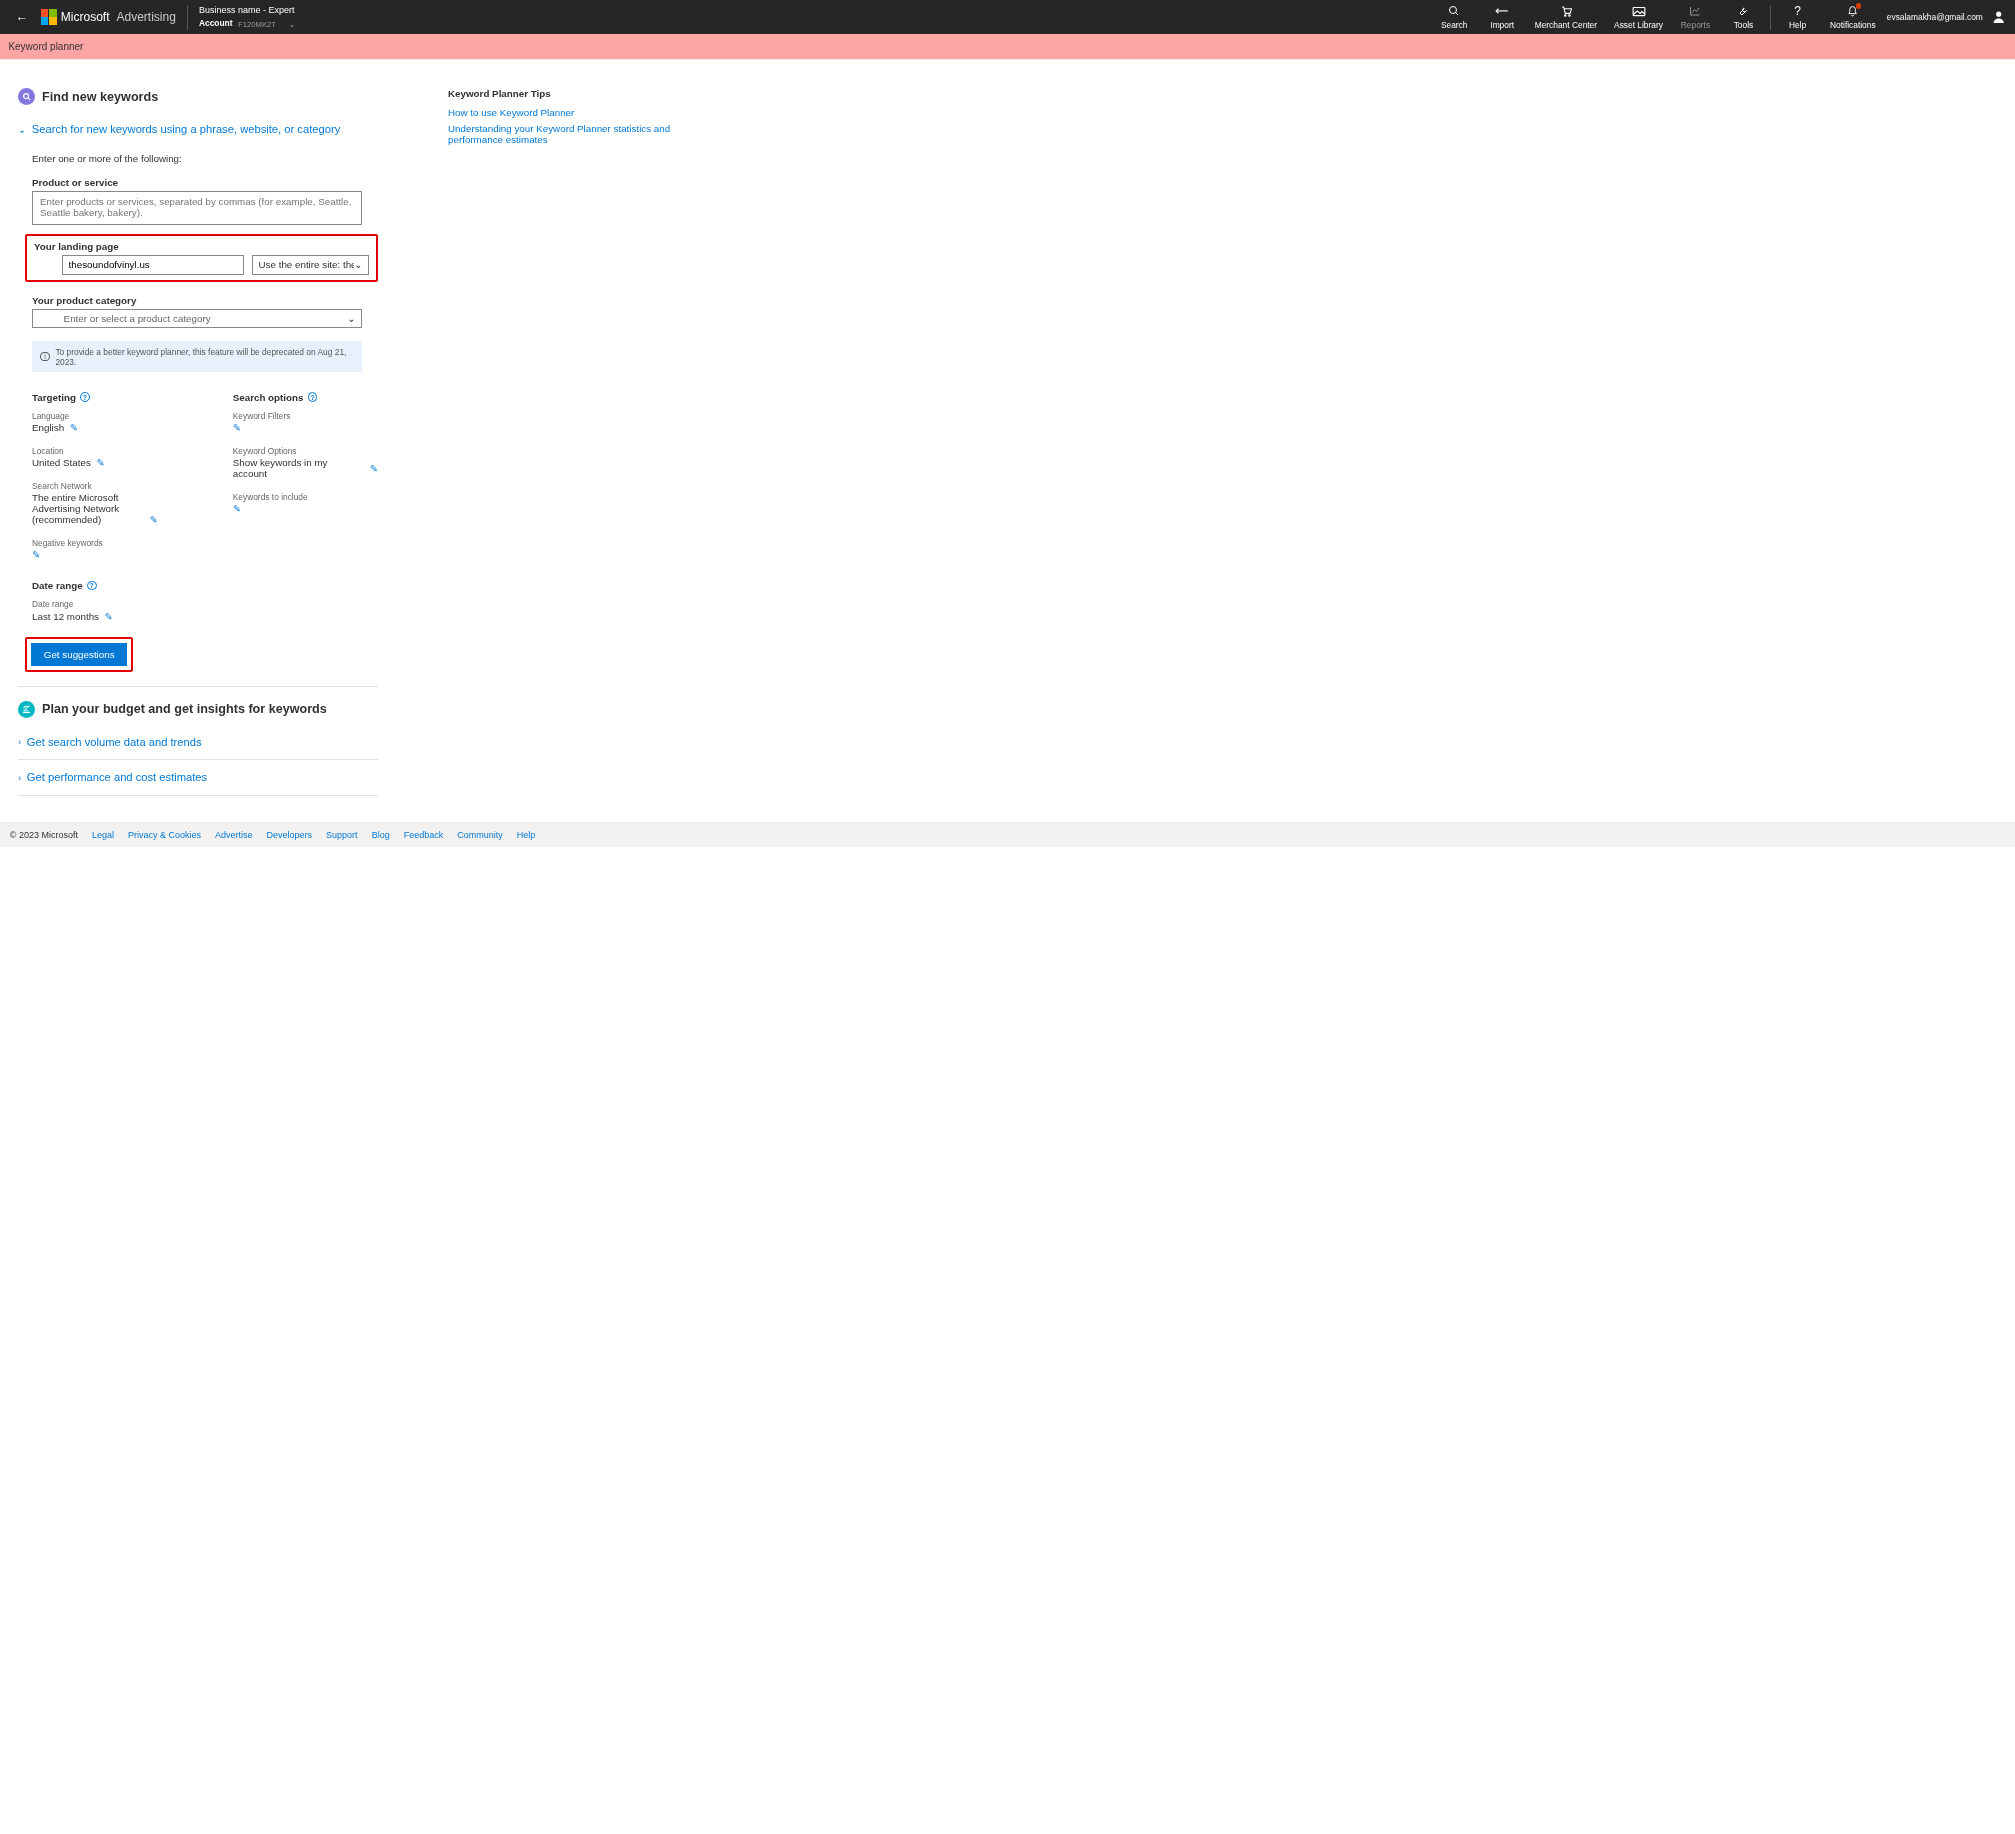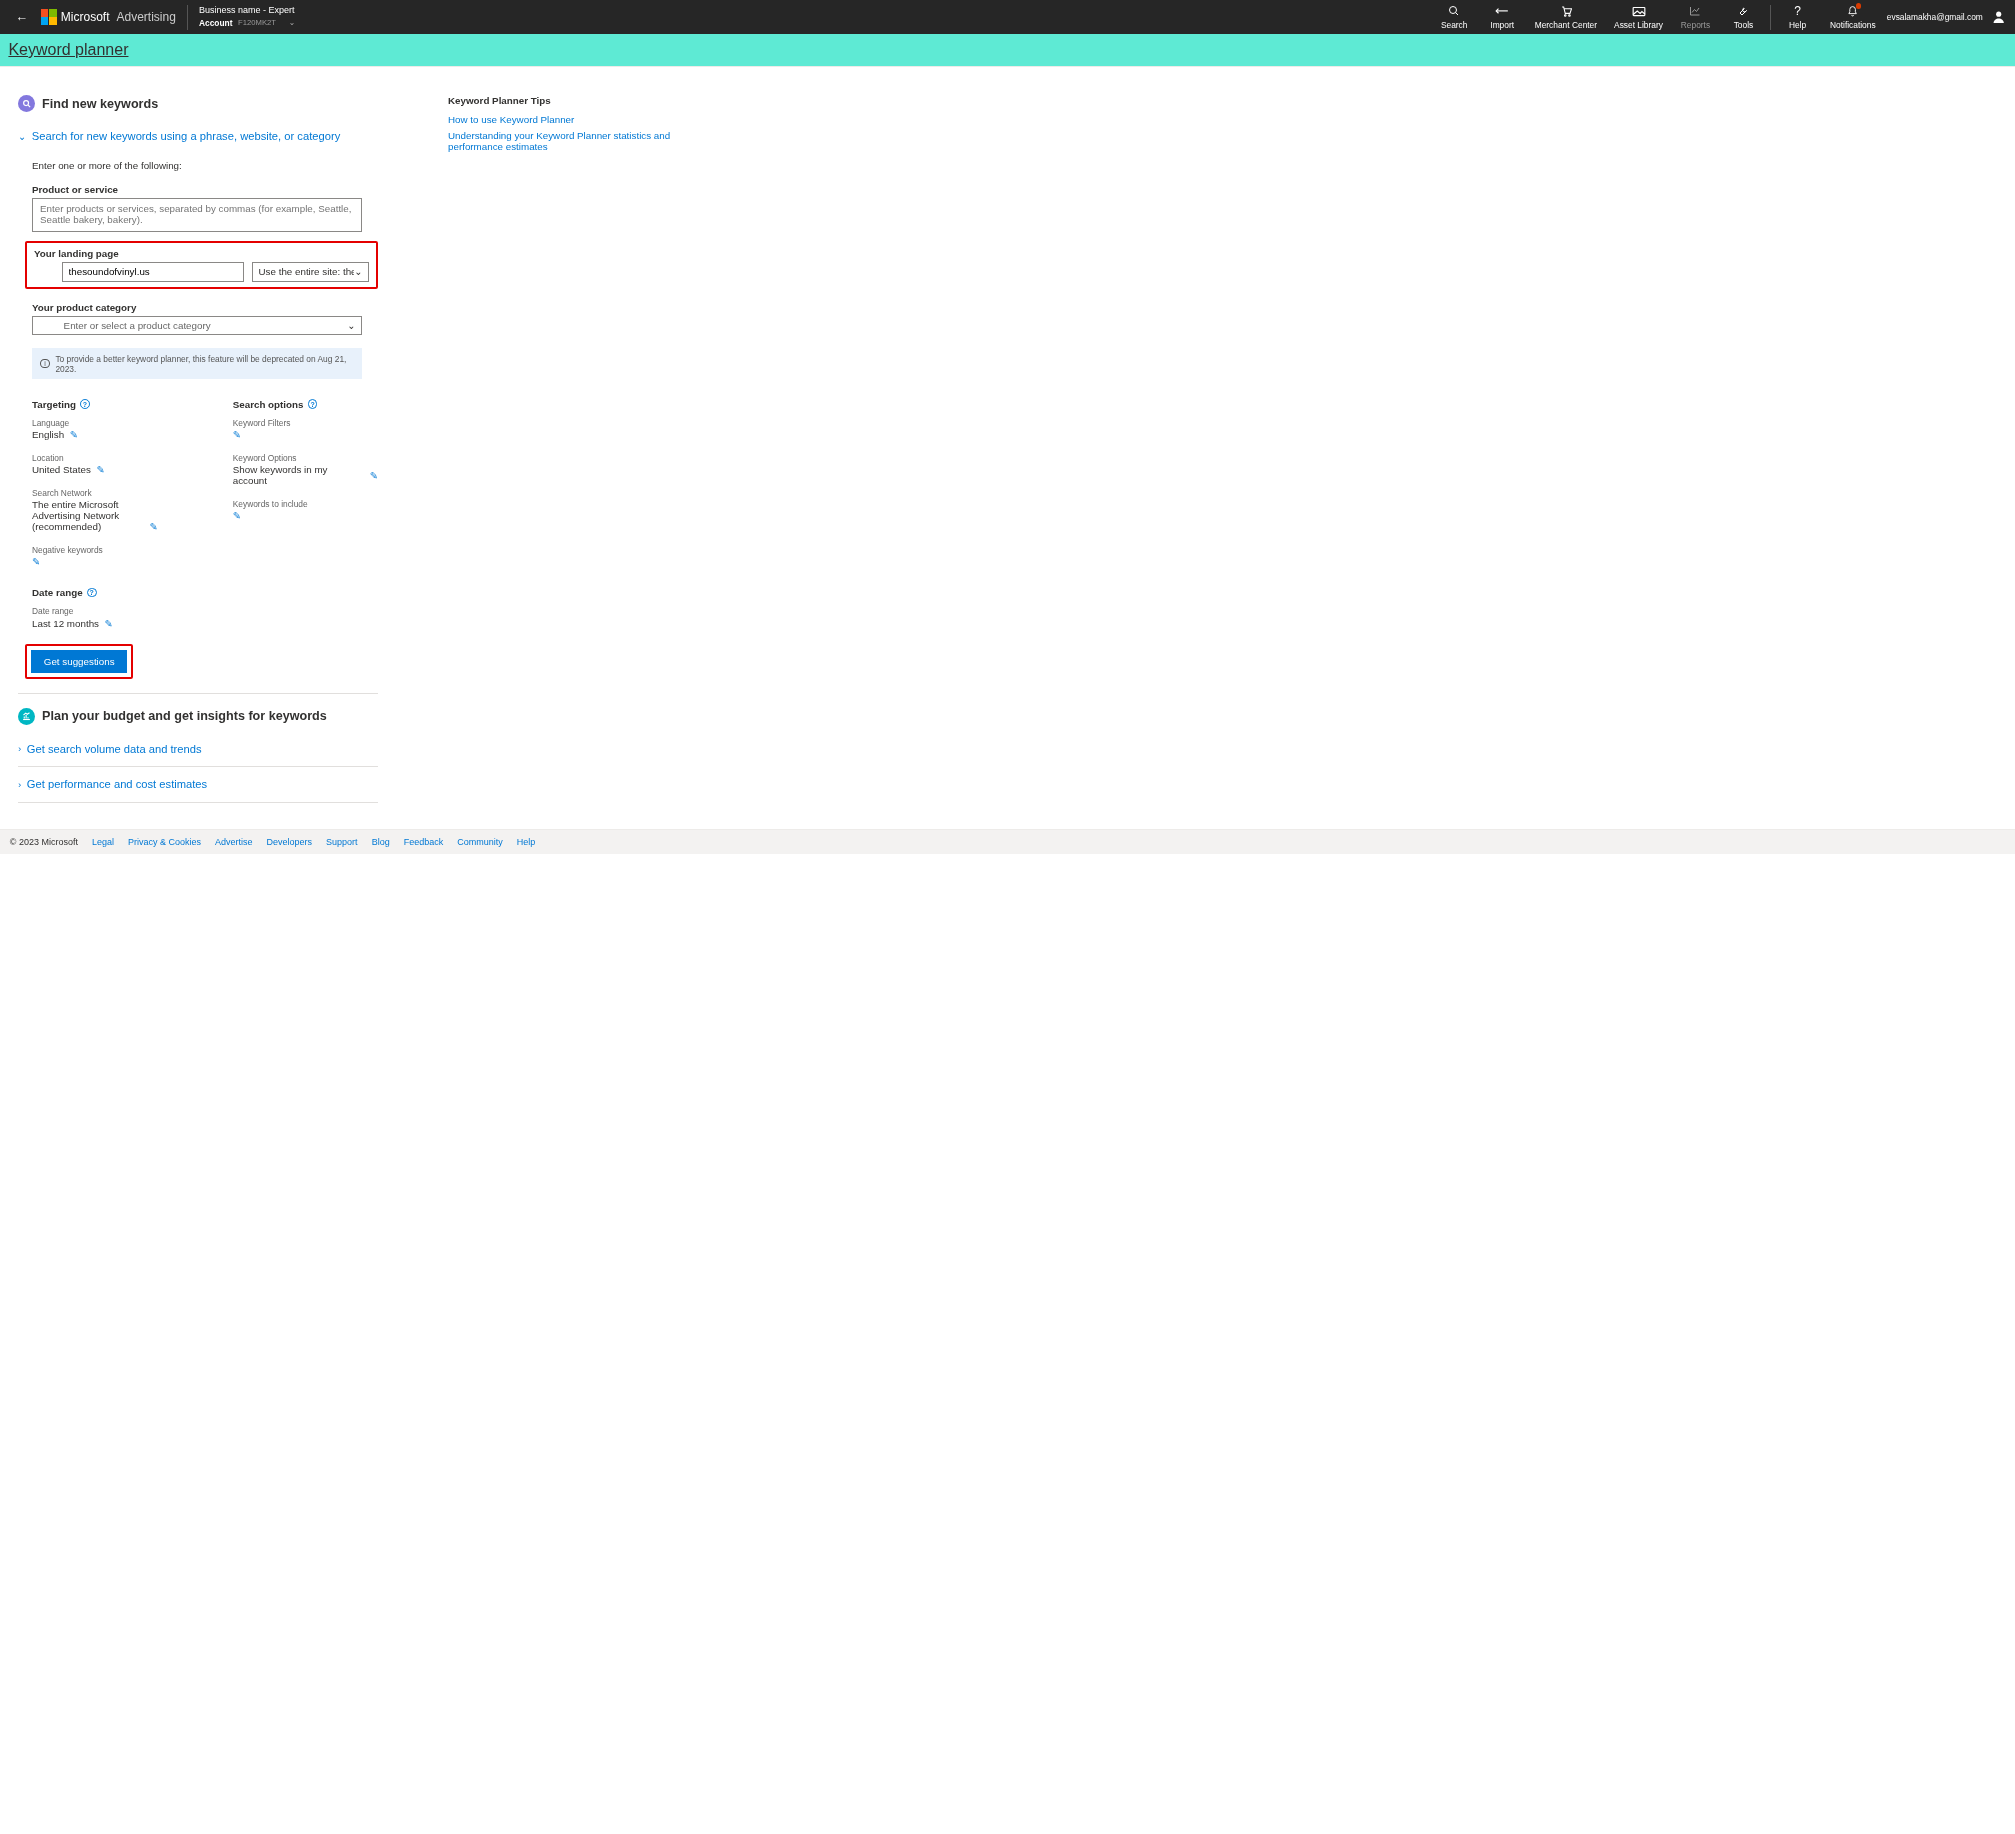--- a/index.html
+++ b/index.html
@@ -10,35 +10,35 @@
   .back-arrow { color: #fff; font-size: 12.6px; padding: 0 7px; cursor: pointer; }
   .ms-logo { display: flex; align-items: center; gap: 4.2px; margin-left: 5.6px; }
   .ms-squares { display: grid; grid-template-columns: 7.7px 7.7px; grid-template-rows: 7.7px 7.7px; gap: 0.7px; }
   .ms-squares div:nth-child(1){background:#f25022;} .ms-squares div:nth-child(2){background:#7fba00;}
   .ms-squares div:nth-child(3){background:#00a4ef;} .ms-squares div:nth-child(4){background:#ffb900;}
   .ms-text { font-size: 12px; font-weight: 400; }
   .adv-text { font-size: 12px; font-weight: 300; color: #ccc; margin-left: 2.8px; }
   .vdiv { width: 0.7px; height: 25px; background: #555; margin: 0 11.2px; }
   .business-block { font-size: 8.4px; color: #ddd; line-height: 1.5; }
   .business-block .line1 { font-size: 9px; color: #fff; }
-  .business-block .line2 { display:flex; align-items:flex-start; gap:5.6px; }
+  .business-block .line2 { display:flex; align-items:flex-end; gap:5.6px; }
   .acct-label { color:#fff; font-weight:600; font-size:8.4px;}
   .acct-id { color:#999; font-size:7.7px;}
   .chev { color:#aaa; font-size:7.7px; margin-left:7px; cursor:pointer;}
   .topbar-spacer { flex: 1; }
   .nav-items { display: flex; gap: 17px; align-items: flex-start; }
   .nav-item { text-align: center; color: #fff; font-size: 8.4px; cursor: pointer; display:flex; flex-direction:column; align-items:center; gap:1.4px; min-width:31px;}
   .nav-item.dim { color: #999; }
   .nav-icon { font-size: 12px; height:14px; display:flex;align-items:center;justify-content:center; position:relative;}
   .badge-dot { position:absolute; top:-1.4px; right:-2.8px; width:5.6px;height:5.6px;background:#d83b01;border-radius:50%;}
   .user-email { font-size: 8.4px; color:#fff; margin-left:11.2px; }
   .user-icon { margin-left:8.4px; font-size:14px; cursor:pointer;}
   
   
-  .subheader { background: #5eead4; border-bottom: 0.7px solid #edebe9; padding: 7px 8.4px; font-size: 16px; text-decoration: underline; }
+  .subheader { background: #fca5a5; border-bottom: 0.7px solid #edebe9; padding: 7px 8.4px; font-size: 10px; }
   
   
   .main { display: flex; padding: 28px 18px 14px 18px; gap: 56px; max-width: 798px;}
   .left-col { flex: 0 0 350px; }
   .right-col { flex: 0 0 266px; margin-left: 14px;}
   
   
   .section-hdr { display:flex; align-items:center; gap:7px; margin-bottom:12.6px; }
   .circle-icon { width:17px;height:17px;border-radius:50%;display:flex;align-items:center;justify-content:center;color:#fff;font-size:9px;}
   .circle-purple { background:#8378de; }

